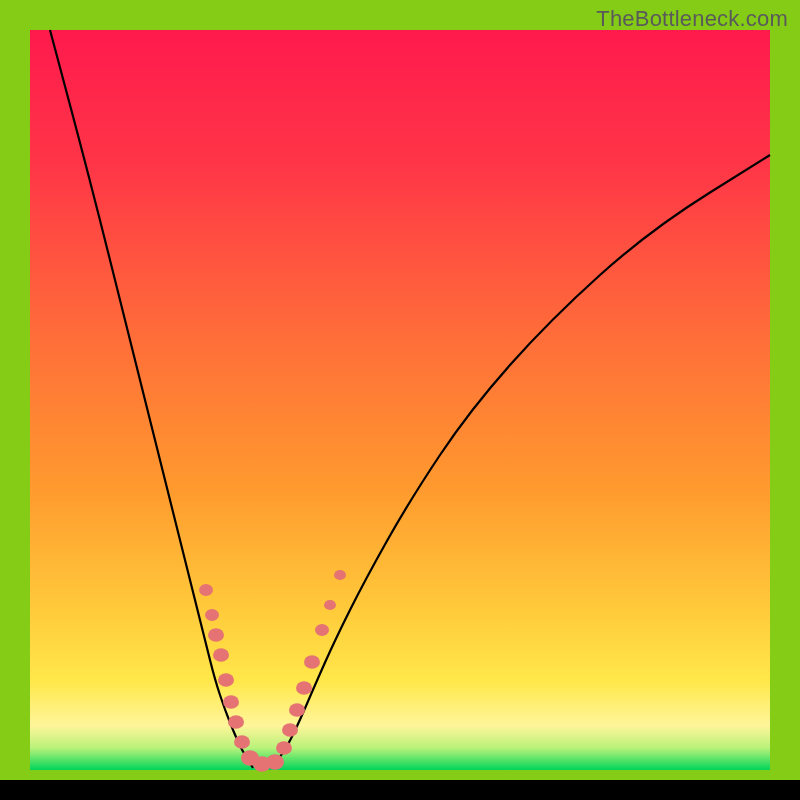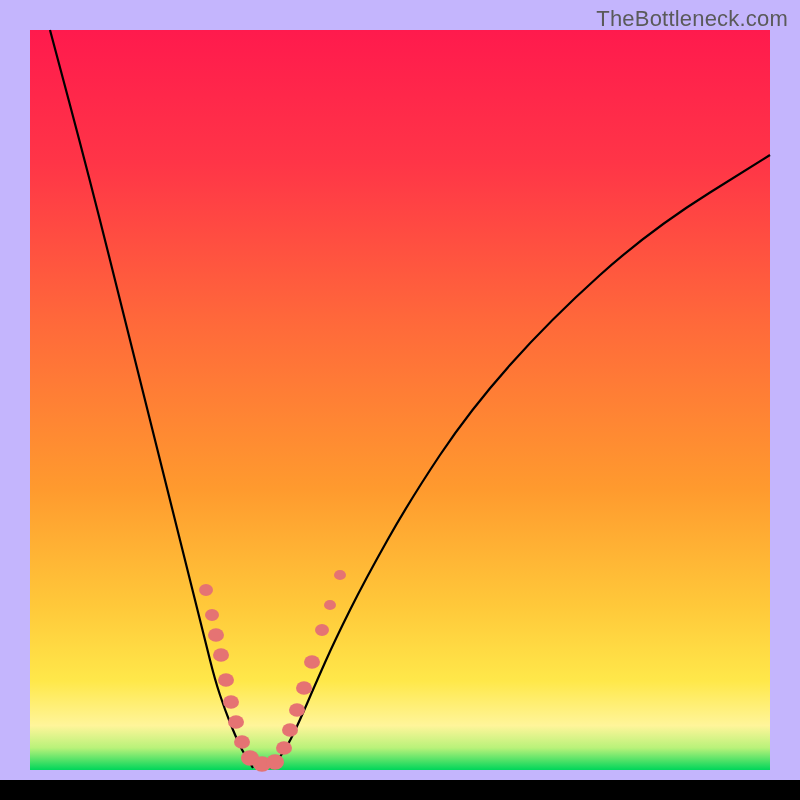--- a/index.html
+++ b/index.html
@@ -8,21 +8,21 @@
     width: 800px;
     height: 800px;
     overflow: hidden;
     background: #000;
     font-family: Arial, Helvetica, sans-serif;
   }
   .frame {
     position: absolute;
     left: 0; top: 0;
     width: 800px; height: 780px;
-    background: #c4b5fd;
+    background: #84cc16;
   }
   .plot {
     position: absolute;
     left: 30px;
     top: 30px;
     width: 740px;
     height: 740px;
     
     background: linear-gradient(to bottom,
       var(--c0) 0%,

